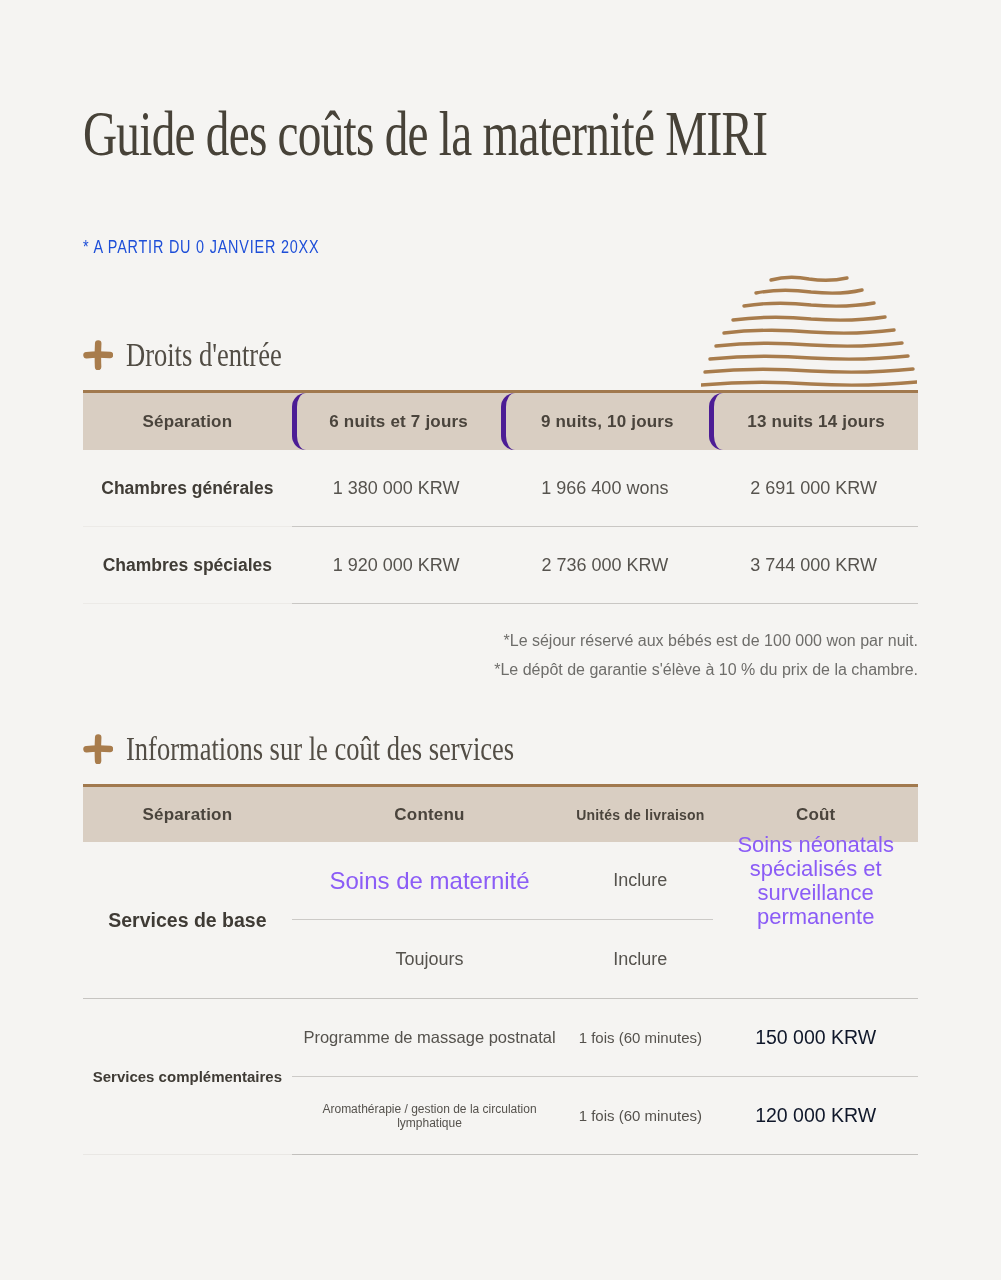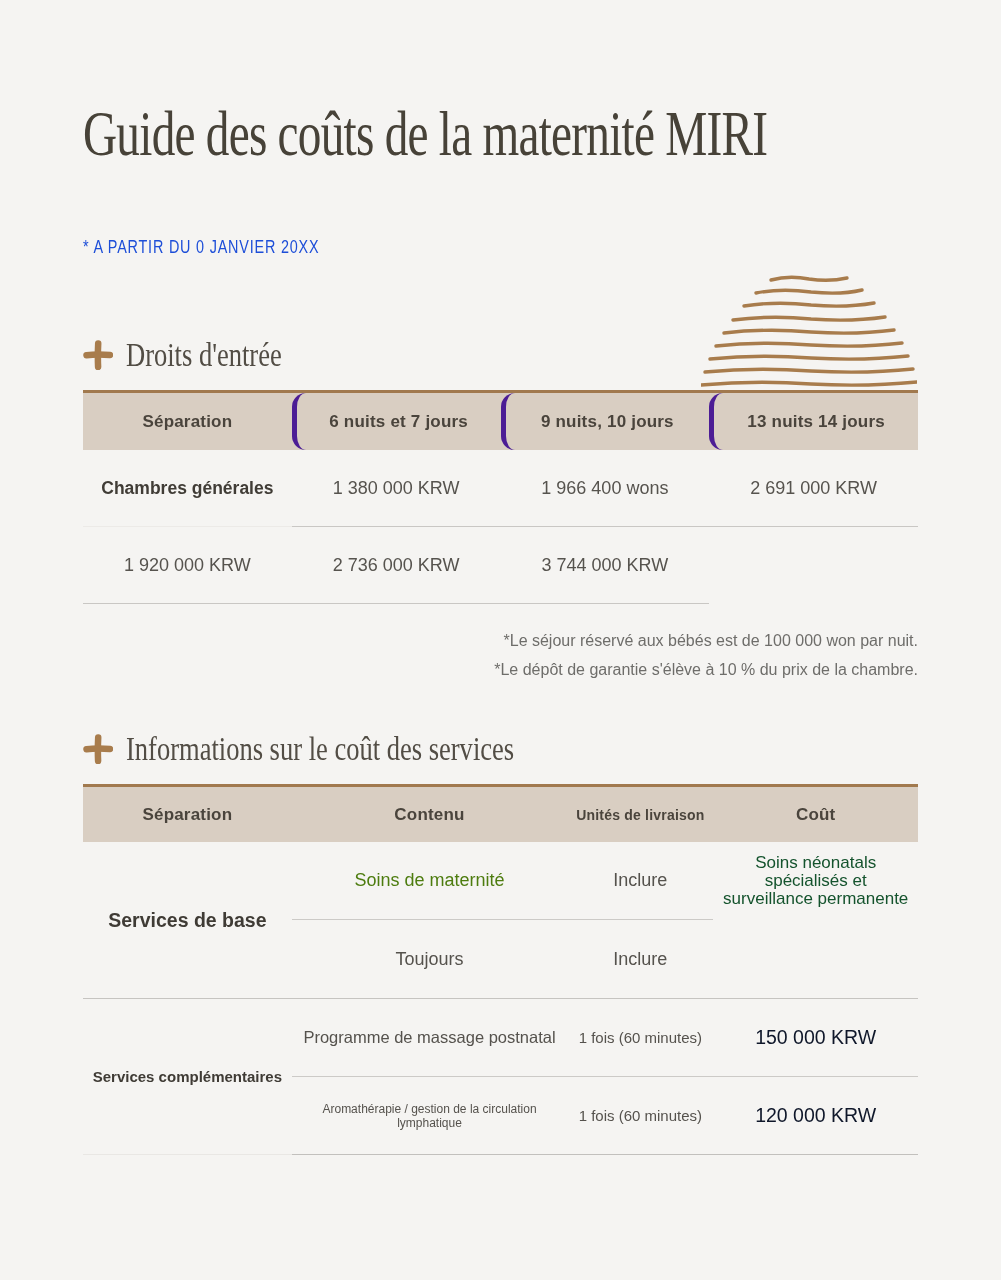--- a/index.html
+++ b/index.html
@@ -90,22 +90,22 @@
     display:flex;align-items:center;justify-content:center;text-align:center;
     font-weight:bold;color:#3f3b35;
   }
   .g1 .glabel{font-size:19.5px;}
   .g2 .glabel{font-size:15px;}
   .g1{border-bottom:1px solid #c6c4c1;}
   .group .r1{border-bottom:1px solid #cccac7;}
   .g2 .r2{border-bottom:1px solid #c2c0bd;}
   .g2 .glabel{border-bottom:1px solid #e9e7e4;}
   .pre{white-space:pre-line;line-height:30px;}
-  .c-content{font-size:18px;color:#4d7c0f;}
-  .c-content-2l{font-size:17px;line-height:18px;color:#14532d;}
+  .c-content{font-size:24px;color:#8b5cf6;}
+  .c-content-2l{font-size:22px;line-height:24px;color:#8b5cf6;}
   .c-unit{font-size:18px;color:#55524d;}
   .c-unit-sm{font-size:15px;color:#55524d;}
   .c-cost{font-size:18px;color:#55524d;}
   .c-cost-big{font-size:19.5px;color:#0f172a;}
   .c-content-md{font-size:16.5px;color:#55524d;}
   .c-content-xs{font-size:12px;color:#55524d;}
 </style>
 </head>
 <body>
 
@@ -153,20 +153,21 @@
             <div class="th">9 nuits, 10 jours</div>
             <div class="th">13 nuits 14 jours</div>
           </div>
           <div class="row">
             <div class="cell rowlabel">Chambres générales</div>
             <div class="cell val">1 380 000 KRW</div>
             <div class="cell val">1 966 400 wons</div>
             <div class="cell val">2 691 000 KRW</div>
           </div>
           <div class="row">
+            <div class="cell rowlabel">Chambres spéciales</div>
             <div class="cell val">1 920 000 KRW</div>
             <div class="cell val">2 736 000 KRW</div>
             <div class="cell val">3 744 000 KRW</div>
           </div>
         </div>
       </div>
 
       <div class="notes">
         <div>*Le séjour réservé aux bébés est de 100 000 won par nuit.</div>
         <div>*Le dépôt de garantie s'élève à 10 % du prix de la chambre.</div>

